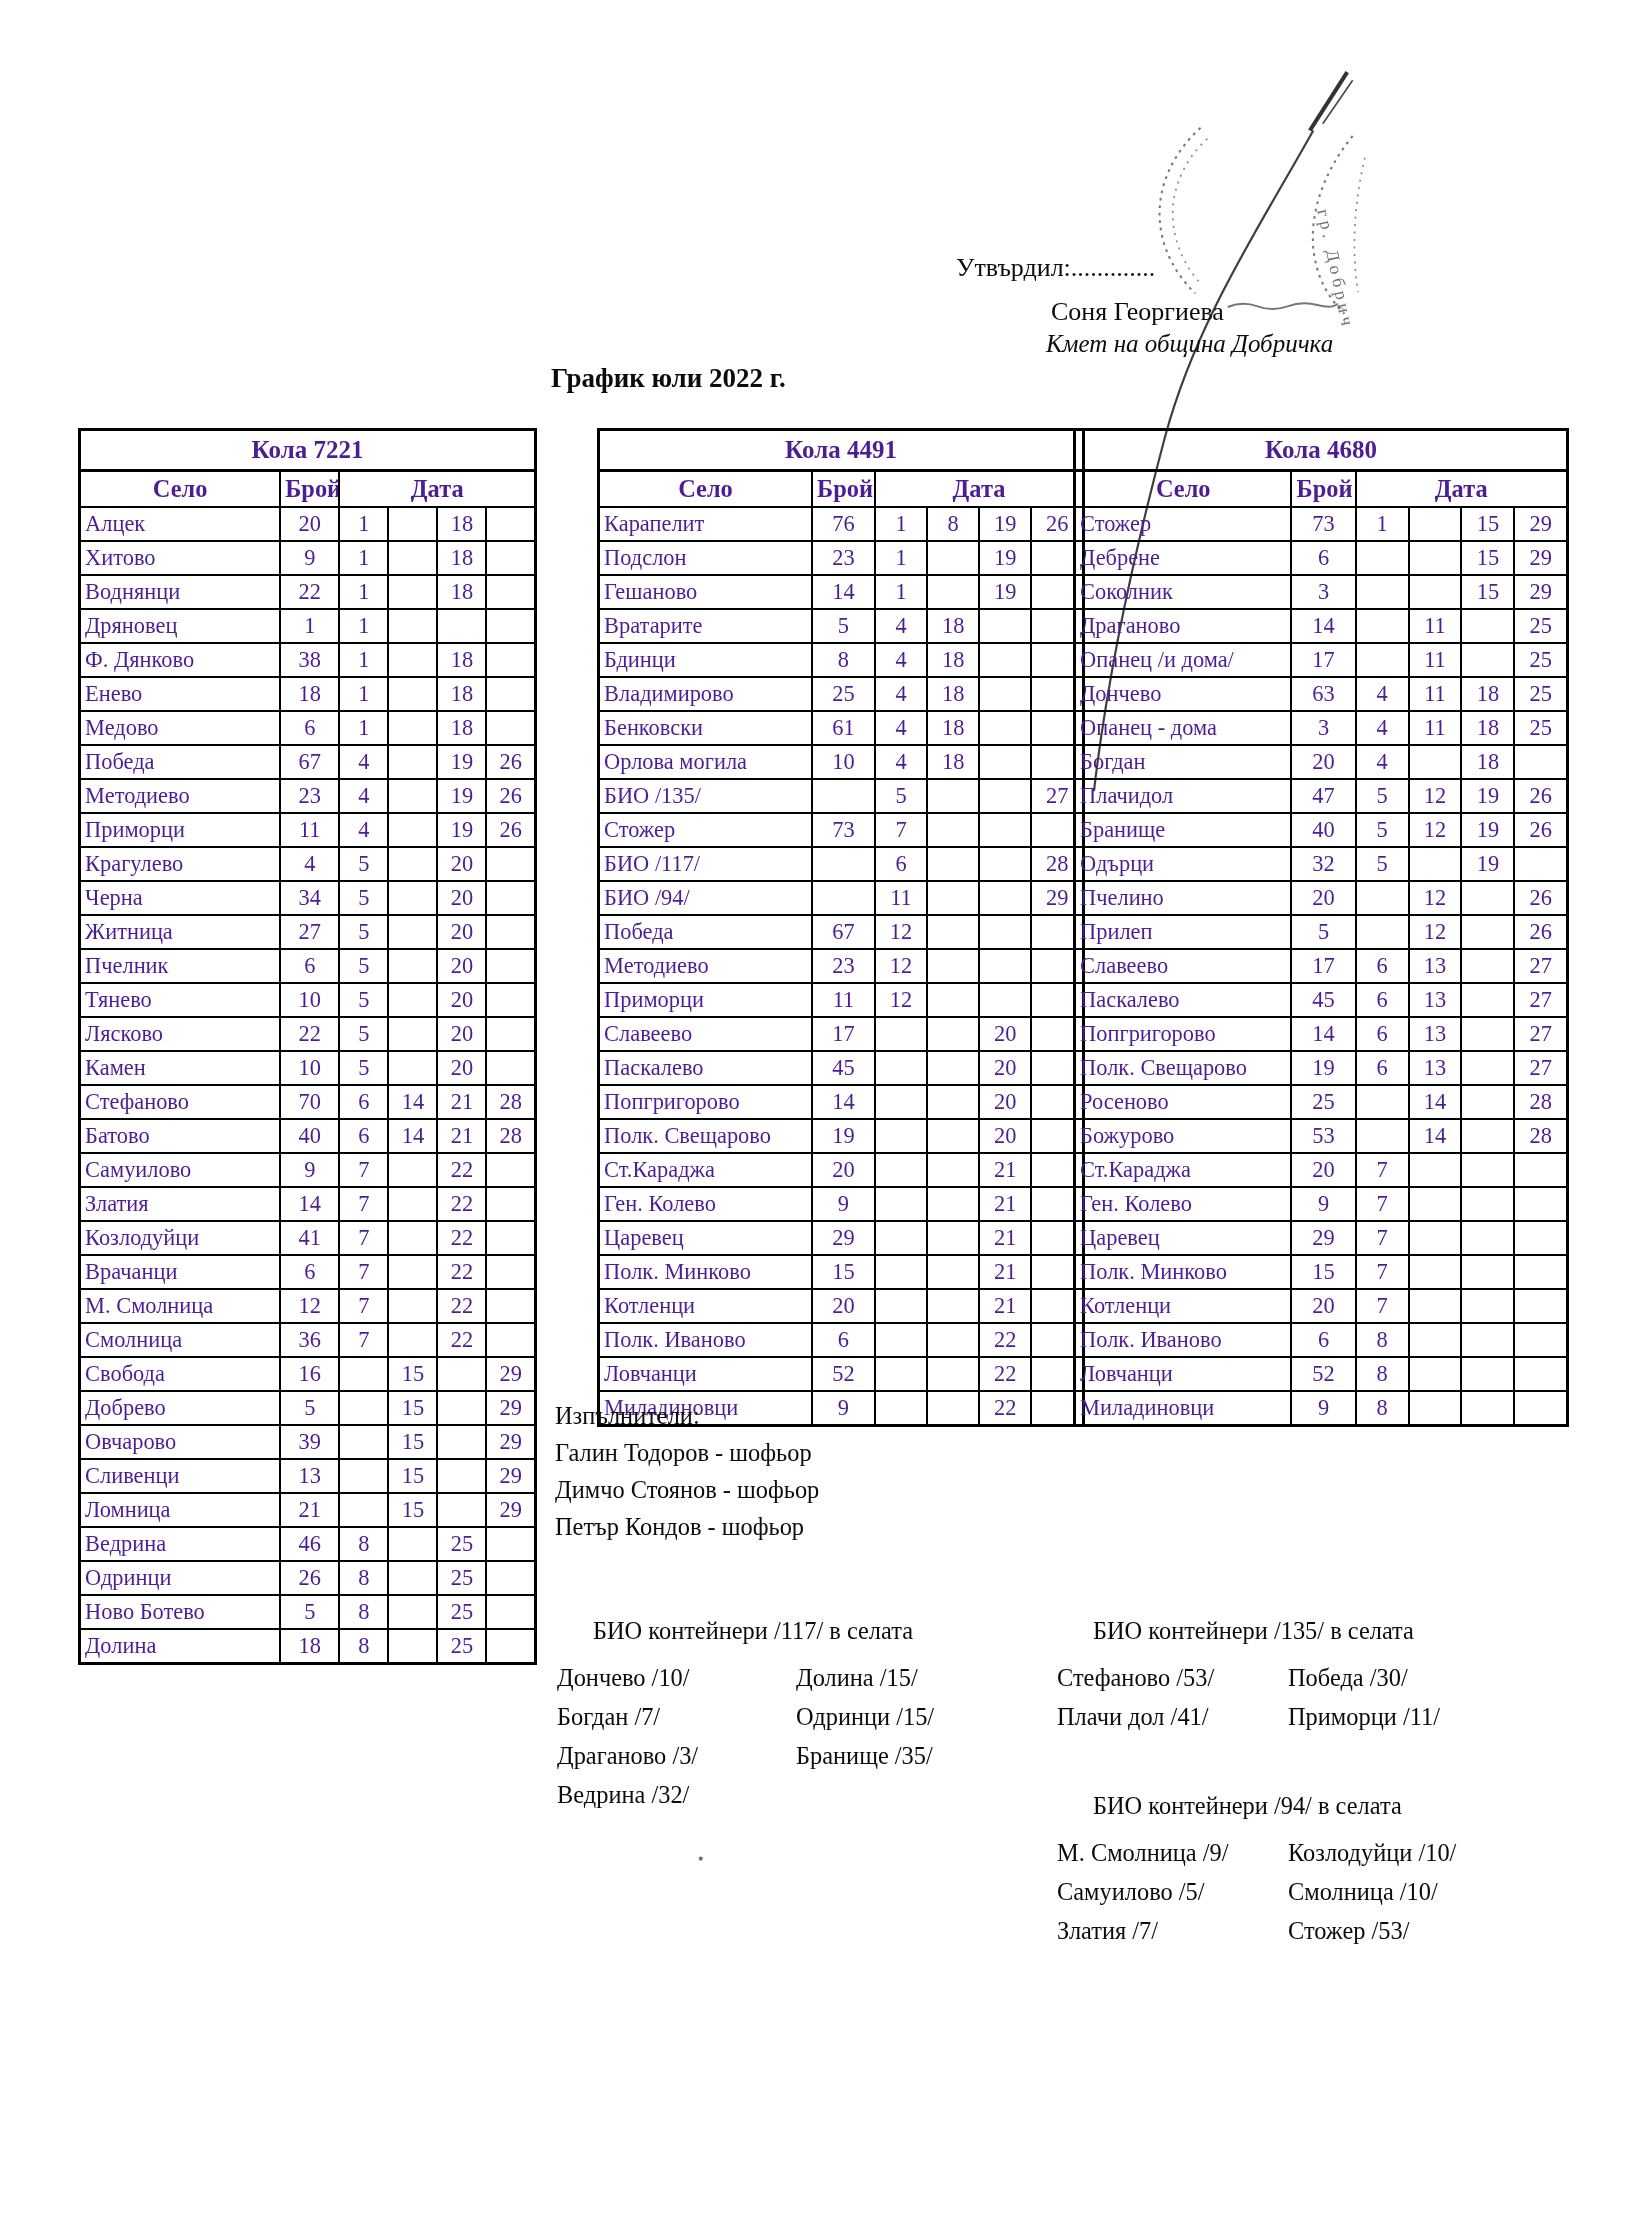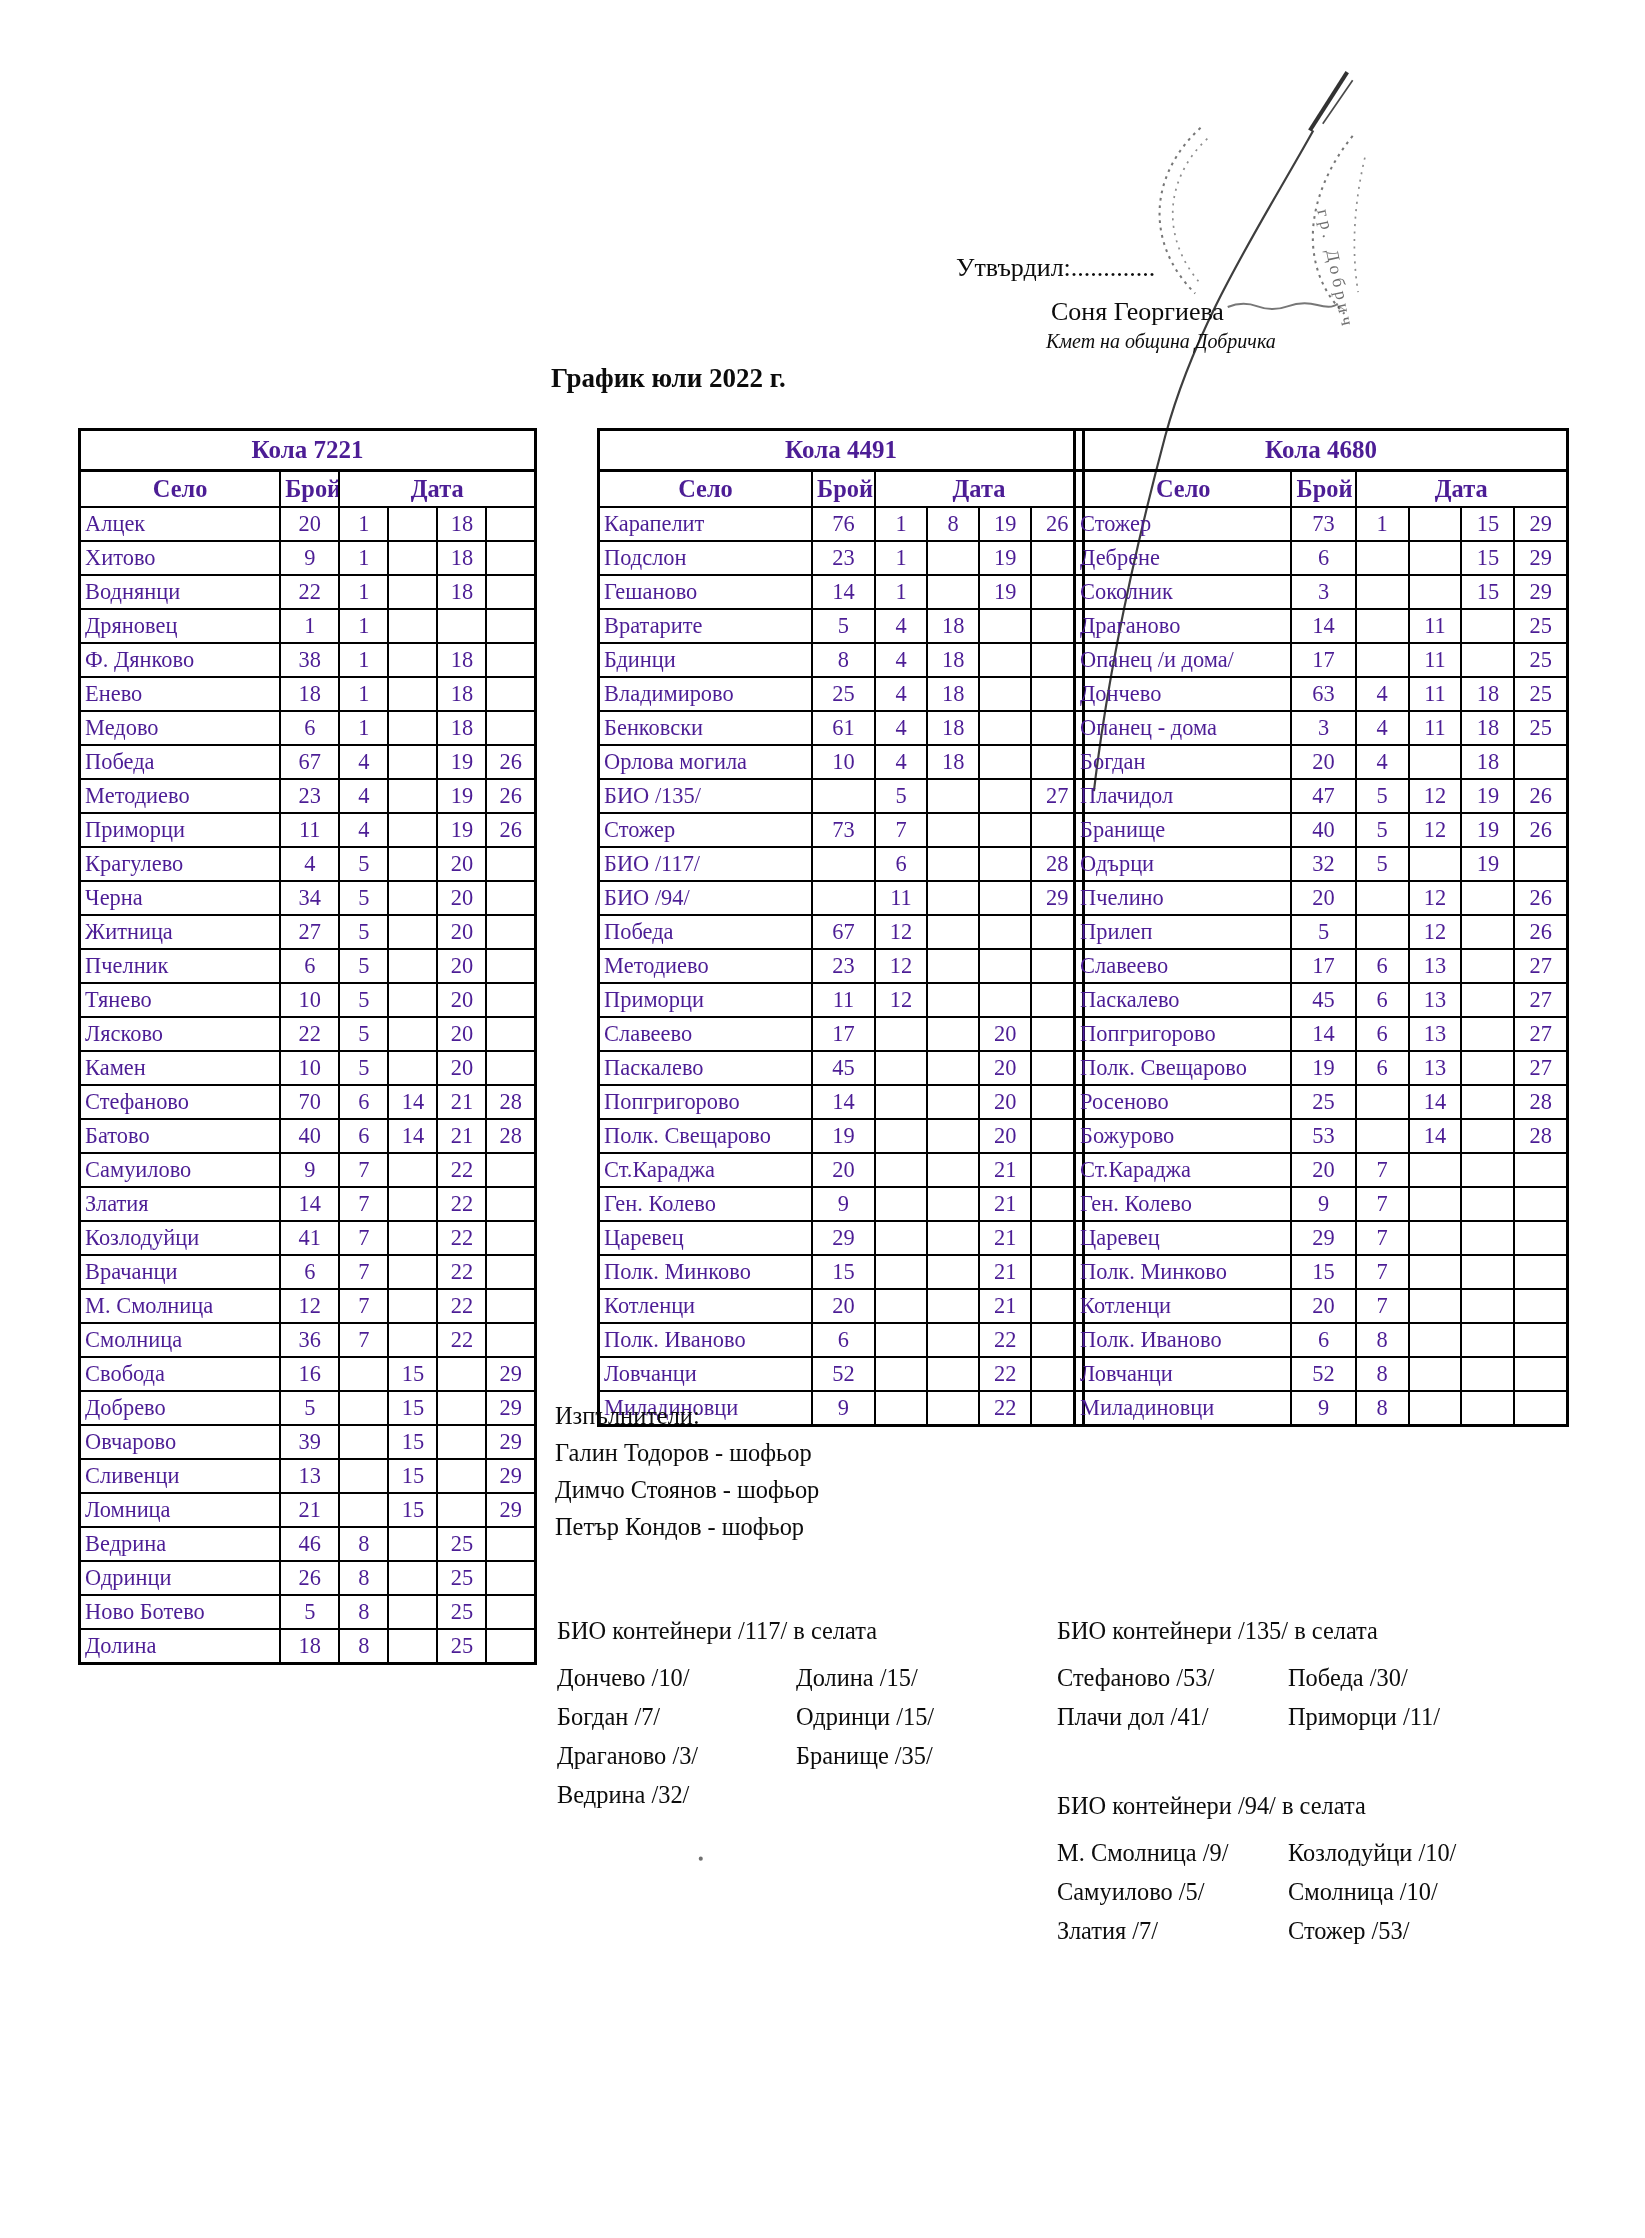--- a/index.html
+++ b/index.html
@@ -7,21 +7,21 @@
     position:relative;
     width:1646px;height:2239px;
     background:#ffffff;
     font-family:"Liberation Serif","DejaVu Serif",serif;
     color:#0c0c0c;
     overflow:hidden;
   }
   .abs{position:absolute;white-space:nowrap;}
   .approve-label{left:956px;top:253px;font-size:26px;}
   .approver-name{left:1051px;top:297px;font-size:26px;}
-  .approver-role{left:1046px;top:330px;font-size:20px;font-style:italic;}
+  .approver-role{left:1046px;top:330px;font-size:25px;font-style:italic;}
   .doc-title{left:551px;top:363px;font-size:27px;font-weight:bold;}
 
   table.car{
     position:absolute;top:428px;
     border-collapse:collapse;table-layout:fixed;
     font-size:22.4px;color:#4c1d95;
     border:3.4px solid #000;
   }
   #car-0{left:78px;width:459px;}
   #car-1{left:569px;width:488px;margin-left:28px;}
@@ -34,21 +34,21 @@
   }
   .car thead tr.tname th{height:38px;font-size:25px;font-weight:bold;text-align:center;border-bottom:3.4px solid #000;}
   .car thead tr.thead2 th{height:34px;font-size:24.4px;font-weight:bold;border-bottom:2.7px solid #000;}
   .car td.v{text-align:left;}
   .car td.n{text-align:center;padding:0 1.4px;}
   .col-v{width:44%;} .col-n{width:13%;} .col-d{width:10.75%;}
 
   .textblock{position:absolute;font-size:24.4px;line-height:37px;}
   .executors{left:555px;top:1397px;}
   .bio{font-size:24.4px;}
-  .bio .bio-title{margin-bottom:8.1px;}
+  .bio .bio-title{margin-bottom:8.1px;margin-left:36px;}
   .bio .cols{display:flex;}
   .bio .colA{width:239px;}
   .bio .colB{width:231px;}
   .bio div{line-height:39px;}
   #bio-117{left:557px;top:1611px;}
   #bio-135{left:1057px;top:1611px;}
   #bio-94{left:1057px;top:1786px;}
   #bio-135 .colA{width:231px;}
   #bio-94 .colA{width:231px;}
 

